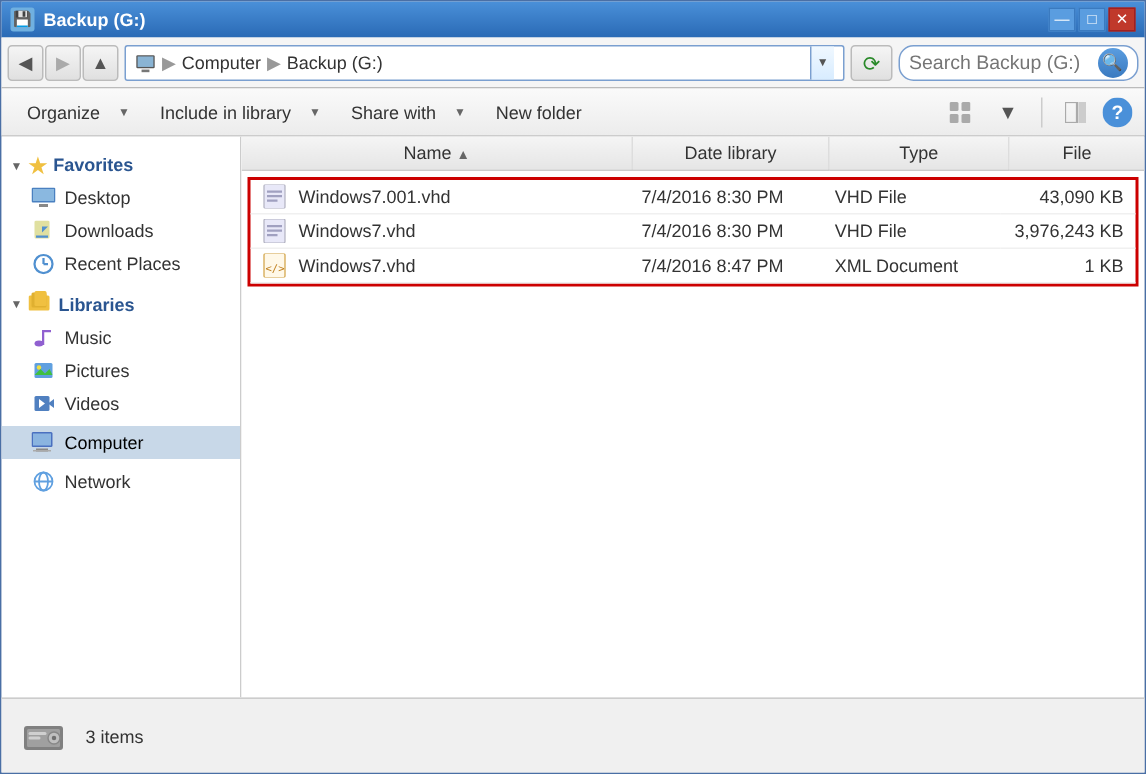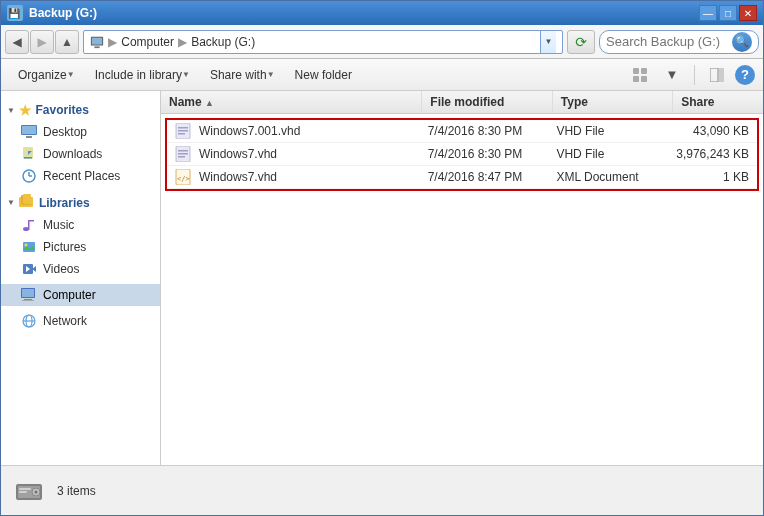--- a/index.html
+++ b/index.html
@@ -184,21 +184,21 @@
     }
     .toolbar-btn {
       height: 24px;
       padding: 0 8px;
       background: transparent;
       border: 1px solid transparent;
       border-radius: 3px;
       cursor: pointer;
       display: flex;
       align-items: center;
-      gap: 0;
+      gap: 12px;
       font-size: 12px;
       color: #333;
     }
     .dropdown-arrow {
       font-size: 8px;
       color: #666;
     }
     .toolbar-separator {
       width: 1px;
       height: 20px;
@@ -295,22 +295,22 @@
     table {
       width: 100%;
       border-collapse: collapse;
     }
     thead th {
       background: linear-gradient(to bottom, #f5f5f5, #e5e5e5);
       border-bottom: 1px solid #ccc;
       border-right: 1px solid #ddd;
       padding: 4px 8px;
       font-size: 12px;
-      font-weight: bold;
-      text-align: left;
+      font-weight: normal;
+      text-align: center;
       color: #333;
       cursor: pointer;
       white-space: nowrap;
     }
     thead th:last-child { border-right: none; }
     .sort-indicator { font-size: 9px; color: #666; }
 
     tbody tr {
       cursor: pointer;
     }
@@ -566,27 +566,27 @@
     <div class="file-area">
       <div class="file-table">
         <table>
           <thead>
             <tr>
               <th style="width:260px;">
                 <span>Name</span>
                 <span class="sort-indicator">▲</span>
               </th>
               <th style="width:130px;">
-                <span>File modified</span>
+                <span>Date library</span>
               </th>
               <th style="width:120px;">
                 <span>Type</span>
               </th>
               <th style="width:90px;">
-                <span>Share</span>
+                <span>File</span>
               </th>
             </tr>
           </thead>
         </table>
 
         <div class="file-selection-border">
           <table>
             <tbody id="file-tbody">
             <tr>
       <td style="width:260px;text-align:center;">

